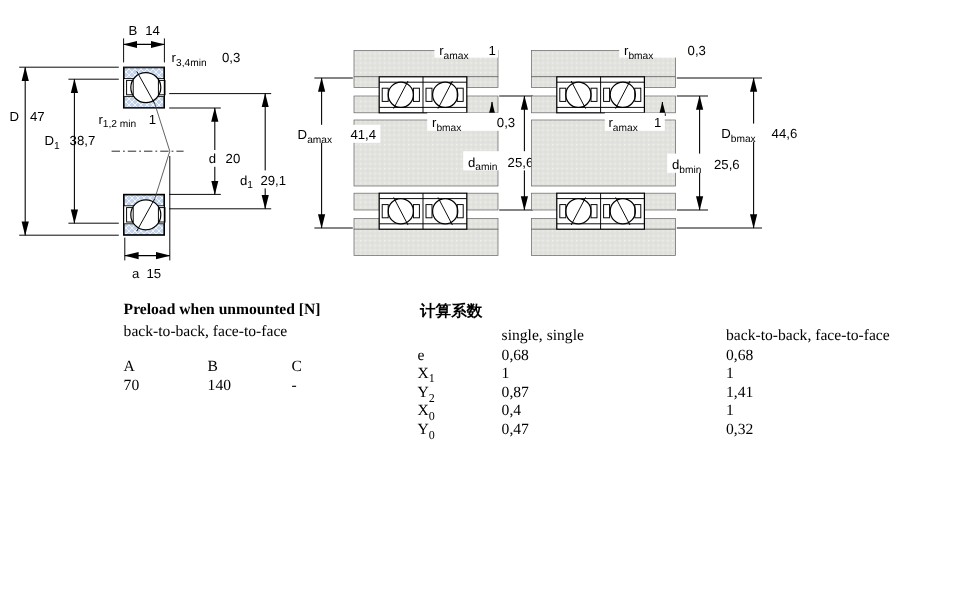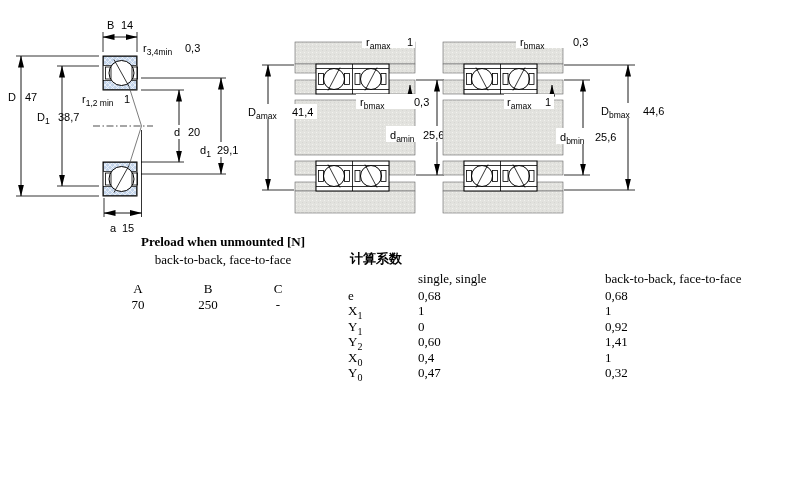--- a/index.html
+++ b/index.html
@@ -15,21 +15,21 @@
   .ldr{stroke:#000;stroke-width:0.9;fill:none;marker-end:url(#ah);}
   .outline{fill:#ffffff;stroke:#000;stroke-width:1;}
   .ring{stroke:#000;stroke-width:0.7;}
   .metal{stroke:#666;stroke-width:0.6;}
   .thin{stroke:#000;stroke-width:0.8;fill:none;}
   .contact{stroke:#444;stroke-width:0.7;fill:none;}
   .lblbg{fill:#ffffff;}
   
   .tblock{position:absolute;font-size:13px;color:#000;}
   .t-title{font-weight:bold;}
-  .preload{left:103px;top:234px;width:240px;text-align:center;}
+  .preload{left:103px;top:250px;width:240px;}
   .preload .t-sub{margin-top:2px;}
   .pt-grid{margin-top:13px;}
   .pt-row{display:flex;}
   .pt-cell{width:70px;height:15.5px;}
   .factors{left:345px;top:250px;width:410px;height:150px;text-align:right;}
   .f-title{position:absolute;left:5px;top:0;font-weight:bold;}
   .f-h1{position:absolute;left:73px;top:21px;}
   .f-h2{position:absolute;left:260px;top:21px;}
   .f-rows{position:absolute;left:0;top:38px;width:100%;}
   .f-row{position:relative;height:15.4px;}
@@ -247,21 +247,21 @@
   <div class="t-title">Preload when unmounted [N]</div>
   <div class="t-sub">back-to-back, face-to-face</div>
   <div class="pt-grid">
     <div class="pt-row">
       <div class="pt-cell">A</div>
       <div class="pt-cell">B</div>
       <div class="pt-cell">C</div>
     </div>
     <div class="pt-row">
       <div class="pt-cell">70</div>
-      <div class="pt-cell">250</div>
+      <div class="pt-cell">140</div>
       <div class="pt-cell">-</div>
     </div>
   </div>
 </div>
 
 <div class="tblock factors">
   <div class="f-title">计算系数</div>
   <div class="f-h1">single, single</div>
   <div class="f-h2">back-to-back, face-to-face</div>
   <div class="f-rows">
@@ -269,27 +269,22 @@
       <span class="f-sym"><span>e</span><sub></sub></span>
       <span class="f-single">0,68</span>
       <span class="f-btb">0,68</span>
     </div>
     <div class="f-row">
       <span class="f-sym"><span>X</span><sub>1</sub></span>
       <span class="f-single">1</span>
       <span class="f-btb">1</span>
     </div>
     <div class="f-row">
-      <span class="f-sym"><span>Y</span><sub>1</sub></span>
-      <span class="f-single">0</span>
-      <span class="f-btb">0,92</span>
-    </div>
-    <div class="f-row">
       <span class="f-sym"><span>Y</span><sub>2</sub></span>
-      <span class="f-single">0,60</span>
+      <span class="f-single">0,87</span>
       <span class="f-btb">1,41</span>
     </div>
     <div class="f-row">
       <span class="f-sym"><span>X</span><sub>0</sub></span>
       <span class="f-single">0,4</span>
       <span class="f-btb">1</span>
     </div>
     <div class="f-row">
       <span class="f-sym"><span>Y</span><sub>0</sub></span>
       <span class="f-single">0,47</span>

